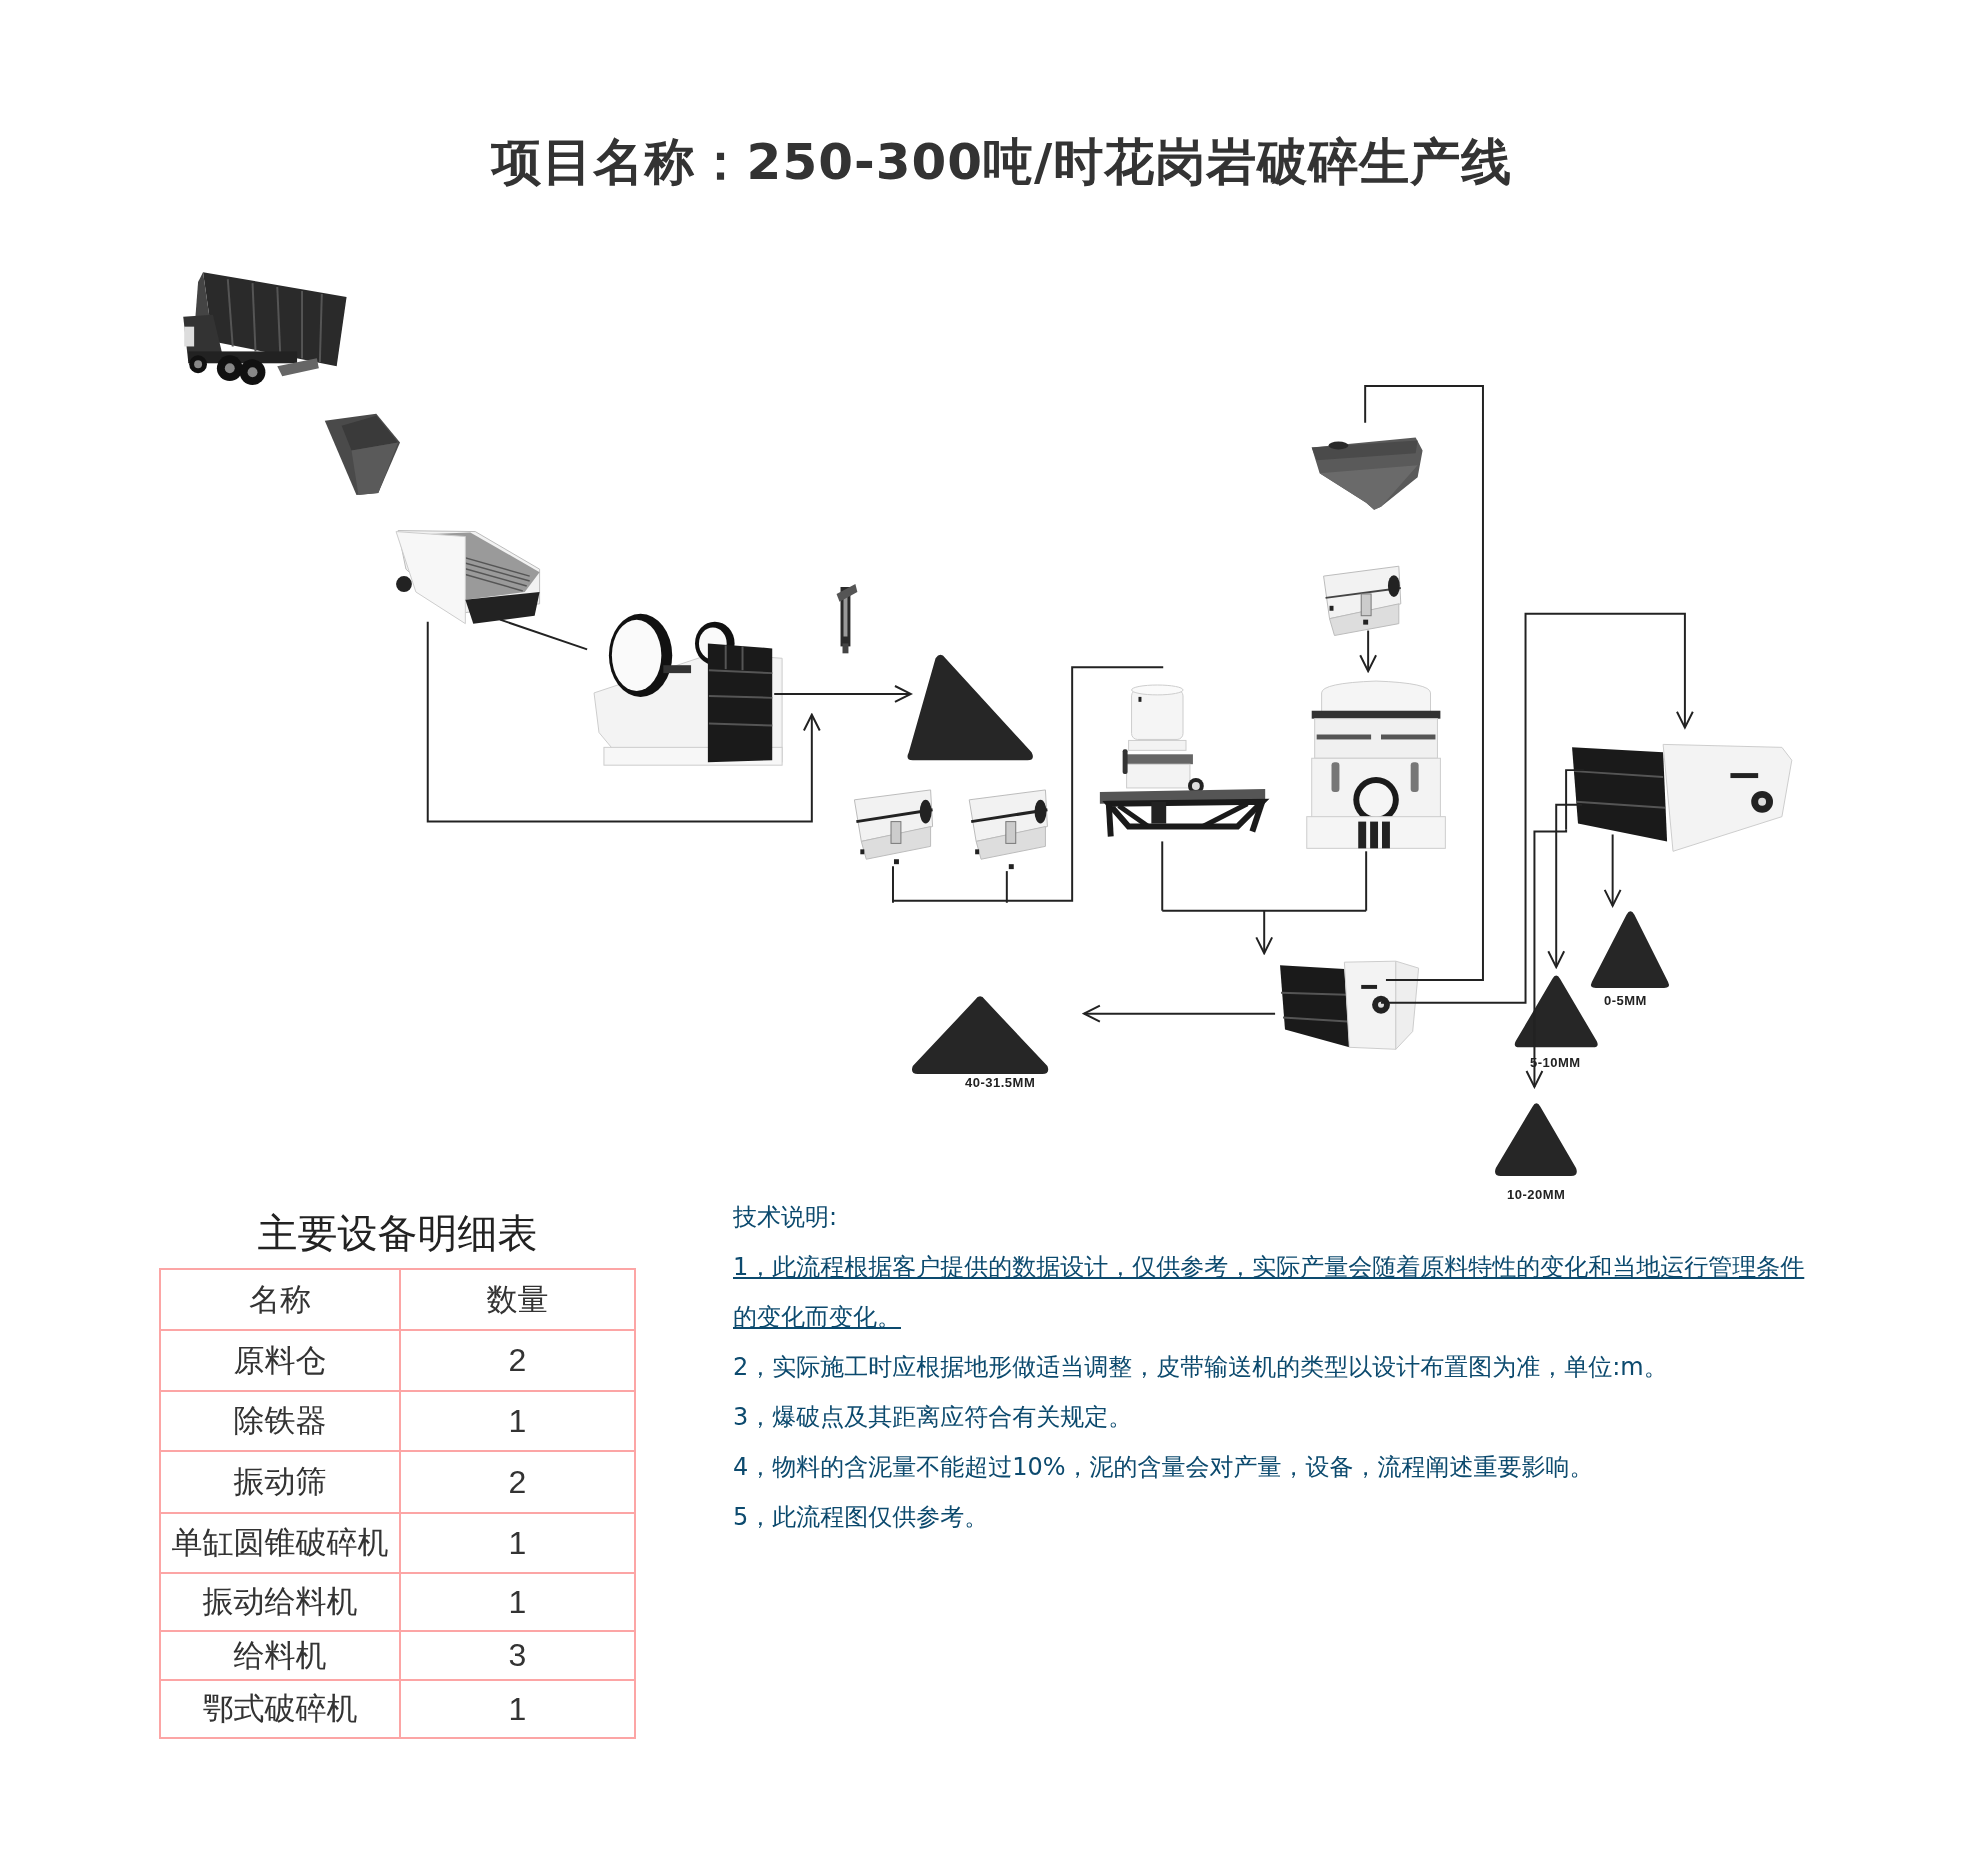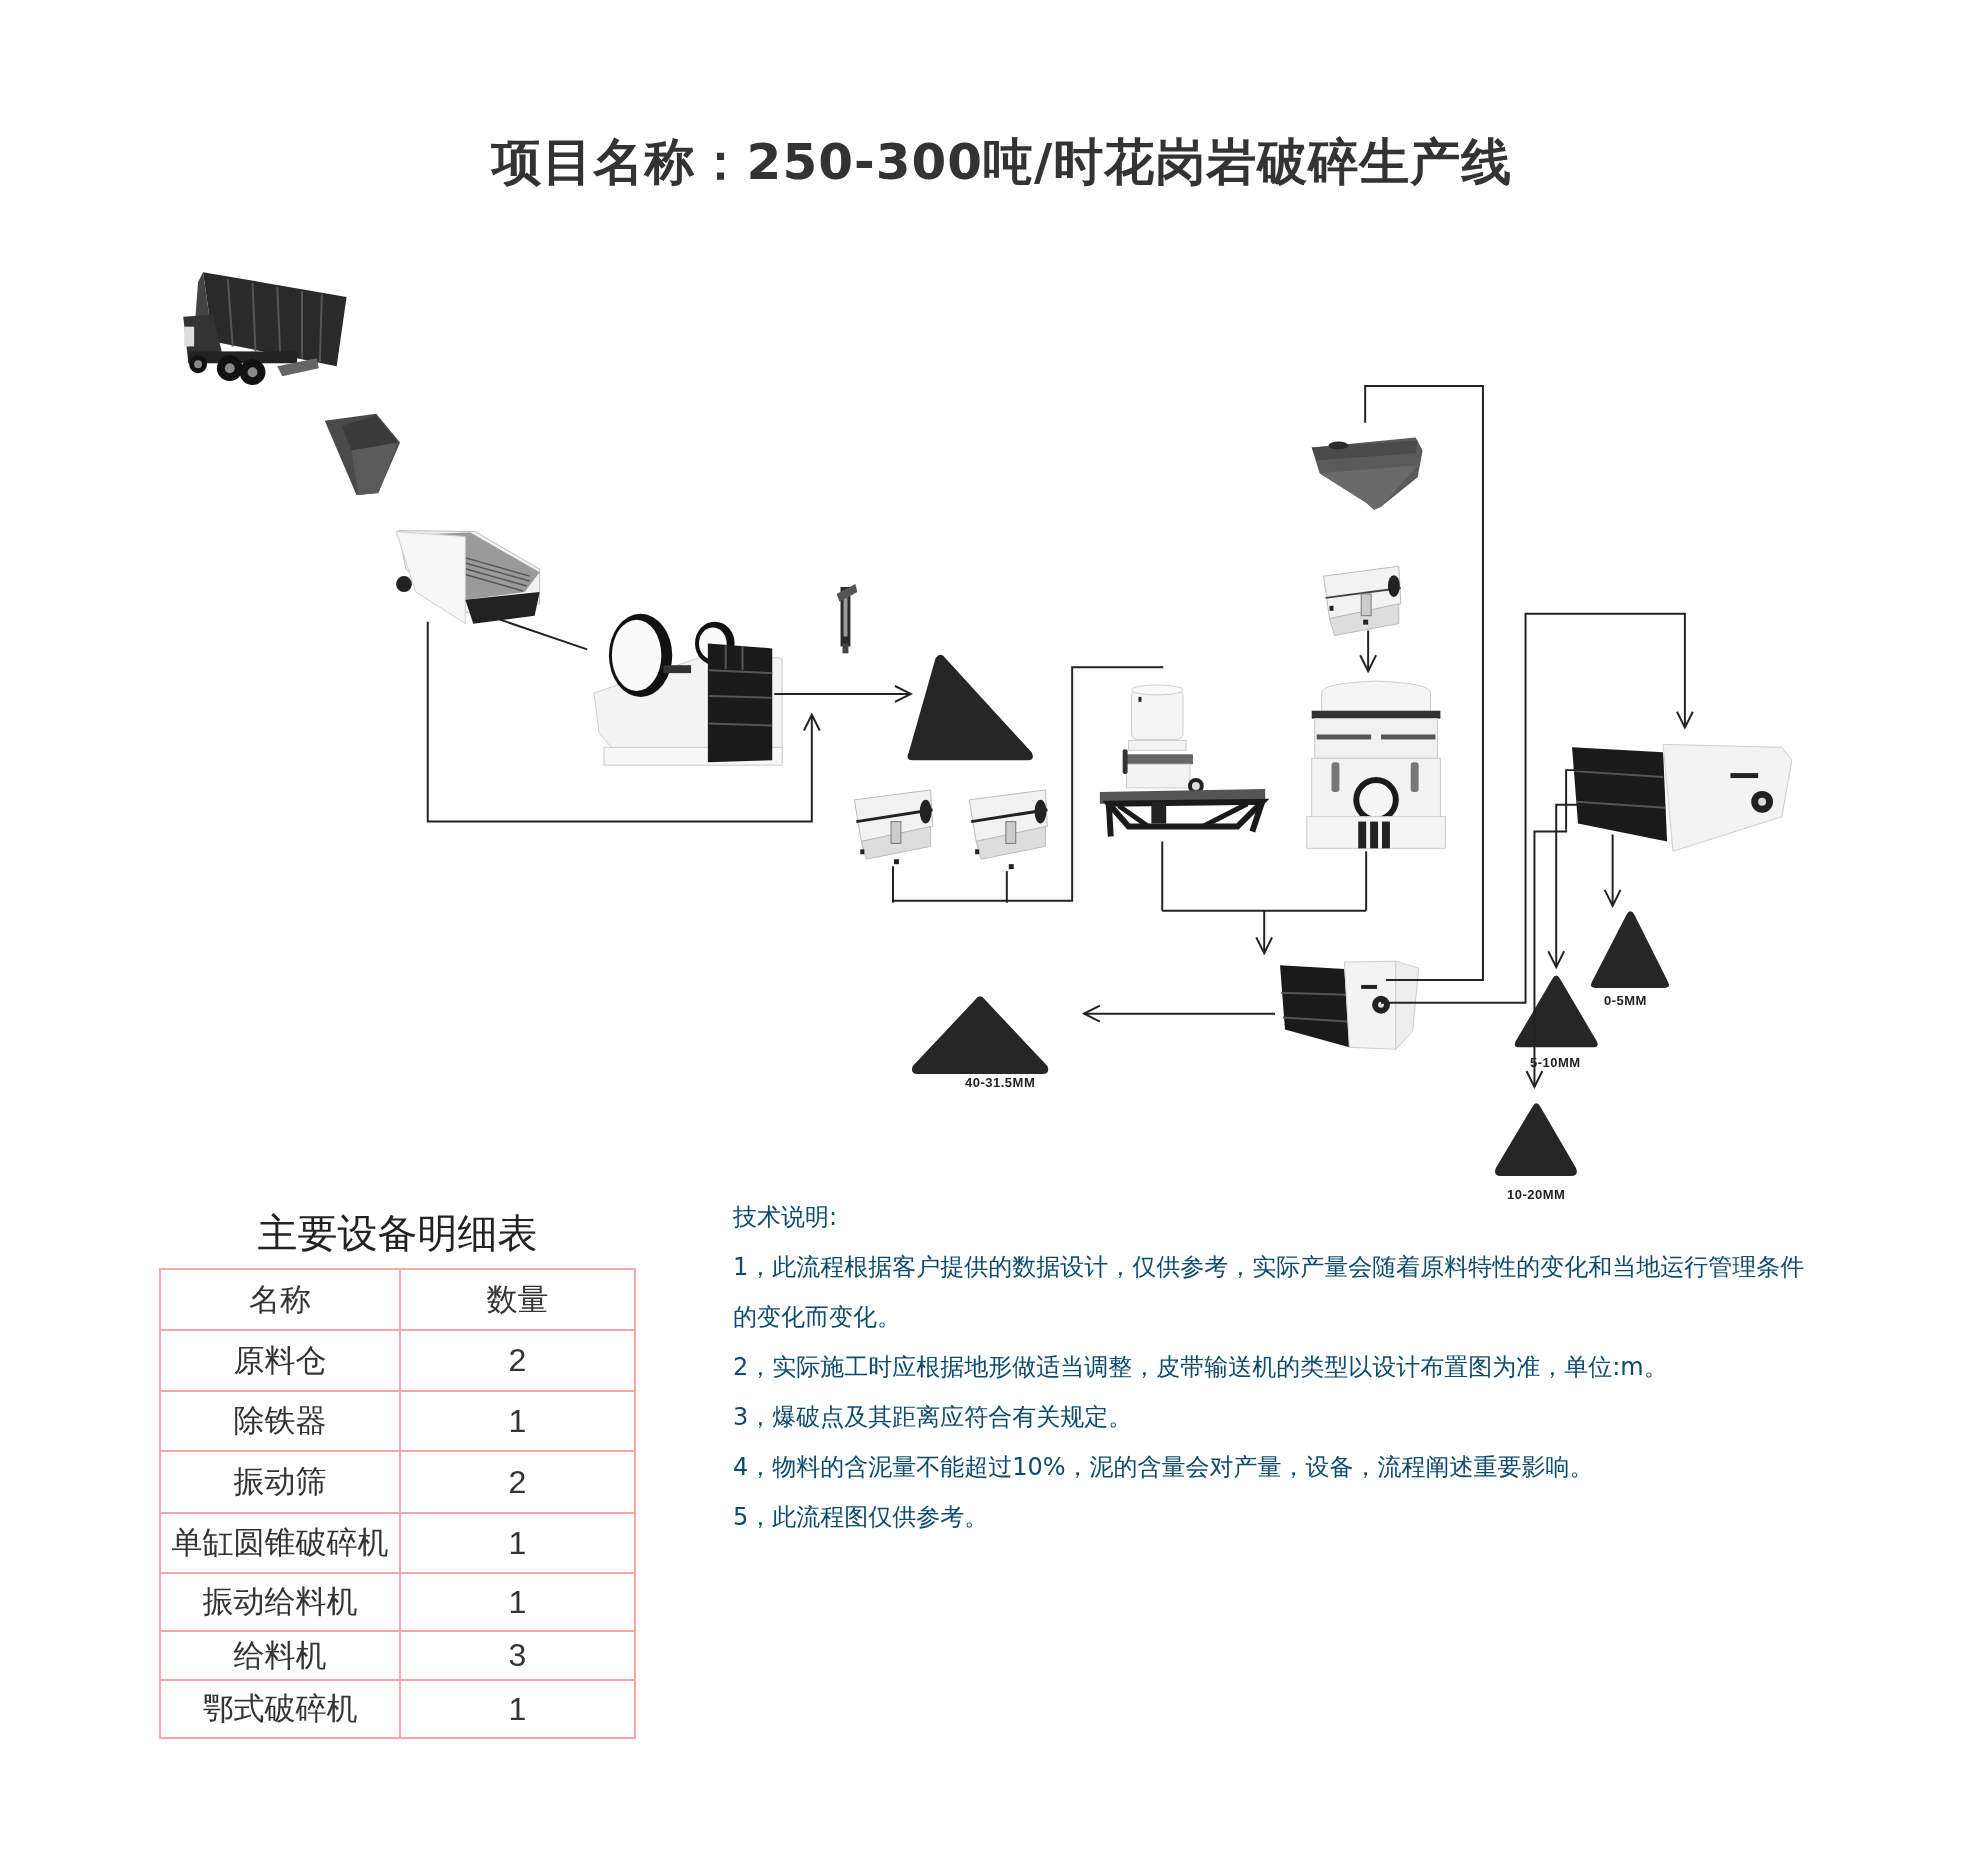--- a/index.html
+++ b/index.html
@@ -273,19 +273,19 @@
   </tr>
   <tr style="height:58px">
     <td>鄂式破碎机</td>
     <td class="num">1</td>
   </tr>
 </tbody>
   </table>
 
 <div class="notes">
   <p>技术说明:</p>
-  <p style="width:1079px;">1，此流程根据客户提供的数据设计，仅供参考，实际产量会随着原料特性的变化和当地运行管理条件的变化而变化。</p>
+  <p style="width:1079px;text-decoration:underline;">1，此流程根据客户提供的数据设计，仅供参考，实际产量会随着原料特性的变化和当地运行管理条件的变化而变化。</p>
   <p>2，实际施工时应根据地形做适当调整，皮带输送机的类型以设计布置图为准，单位:m。</p>
   <p>3，爆破点及其距离应符合有关规定。</p>
   <p>4，物料的含泥量不能超过10%，泥的含量会对产量，设备，流程阐述重要影响。</p>
   <p>5，此流程图仅供参考。</p>
 </div>
 
 
 </body></html>

